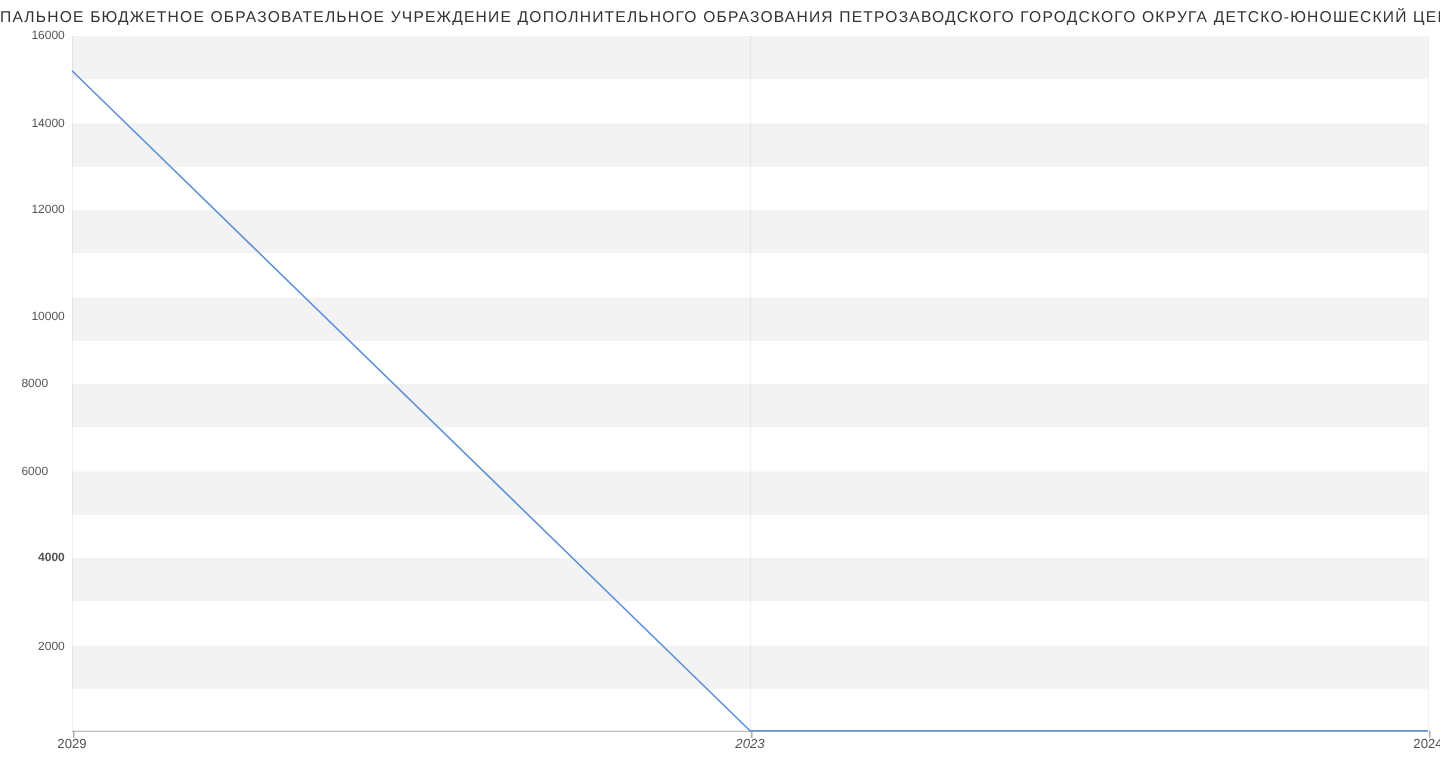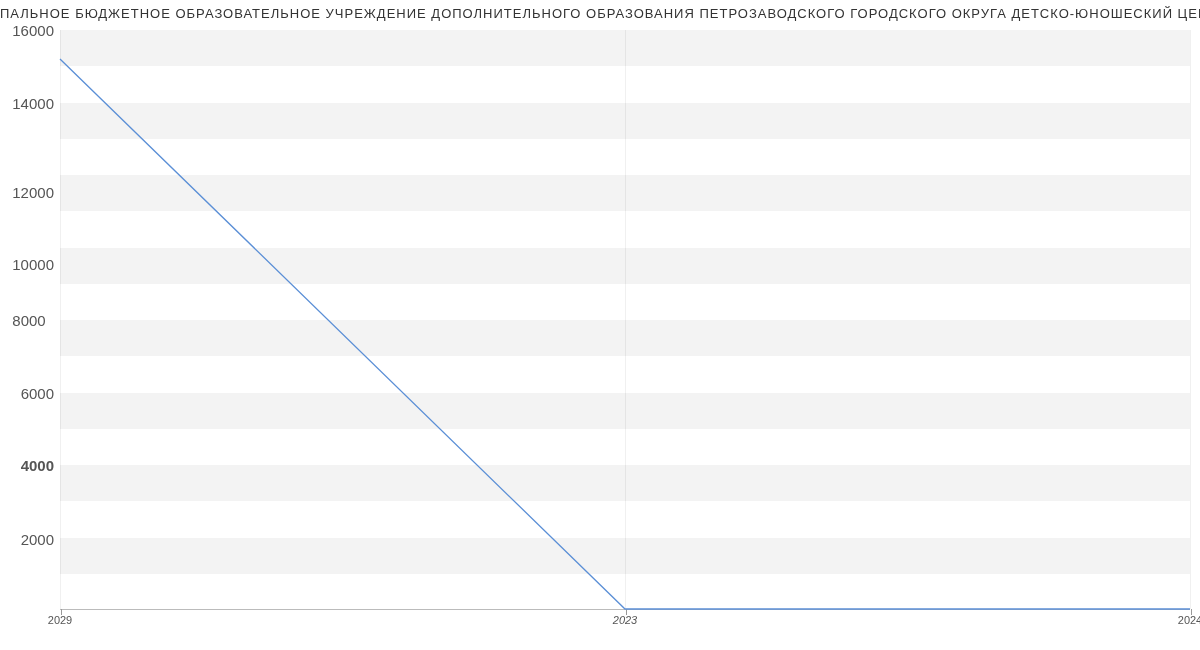--- a/index.html
+++ b/index.html
@@ -35,21 +35,21 @@
   .band {
     position: absolute;
     left: 0;
     width: 100%;
     background: #f3f3f3;
   }
   .y-tick-label {
     position: absolute;
     right: 1146px; 
     transform: translateY(-50%);
-    font-size: 15px;
+    font-size: 10px;
     color: #555;
     text-align: right;
     width: 50px;
   }
   .x-tick {
     position: absolute;
     top: 0;
     height: 100%;
     width: 0;
     border-left: 1px solid rgba(0,0,0,0.06);
@@ -111,24 +111,24 @@
       </div>
     </div>
   <svg class="line-svg" viewBox="0 0 1130 580" preserveAspectRatio="none">
     <polyline id="series" class="series-line" vector-effect="non-scaling-stroke" points="0,29 565,580 1130,580"></polyline>
   </svg>
 </div>
 
 <div id="y-labels">
     <div class="y-tick-label" style="top: 539px;">2000</div>
     <div class="y-tick-label" style="top: 465px; font-weight: bold;">4000</div>
-    <div class="y-tick-label" style="top: 392.5px;">6000</div>
+    <div class="y-tick-label" style="top: 392.5px; text-align: center;">6000</div>
     <div class="y-tick-label" style="top: 320px; text-align: center;">8000</div>
     <div class="y-tick-label" style="top: 264px;">10000</div>
-    <div class="y-tick-label" style="top: 175px; margin-top: 17px;">12000</div>
+    <div class="y-tick-label" style="top: 175px;">12000</div>
     <div class="y-tick-label" style="top: 102.5px;">14000</div>
     <div class="y-tick-label" style="top: 30px;">16000</div>
   </div>
 <div id="x-labels">
     <div class="x-tick-label" style="left: 60px;">2029</div>
     <div class="x-tick-label" style="left: 625px; font-style: italic;">2023</div>
     <div class="x-tick-label" style="left: 1190px;">2024</div>
   </div>
 
 </body></html>

